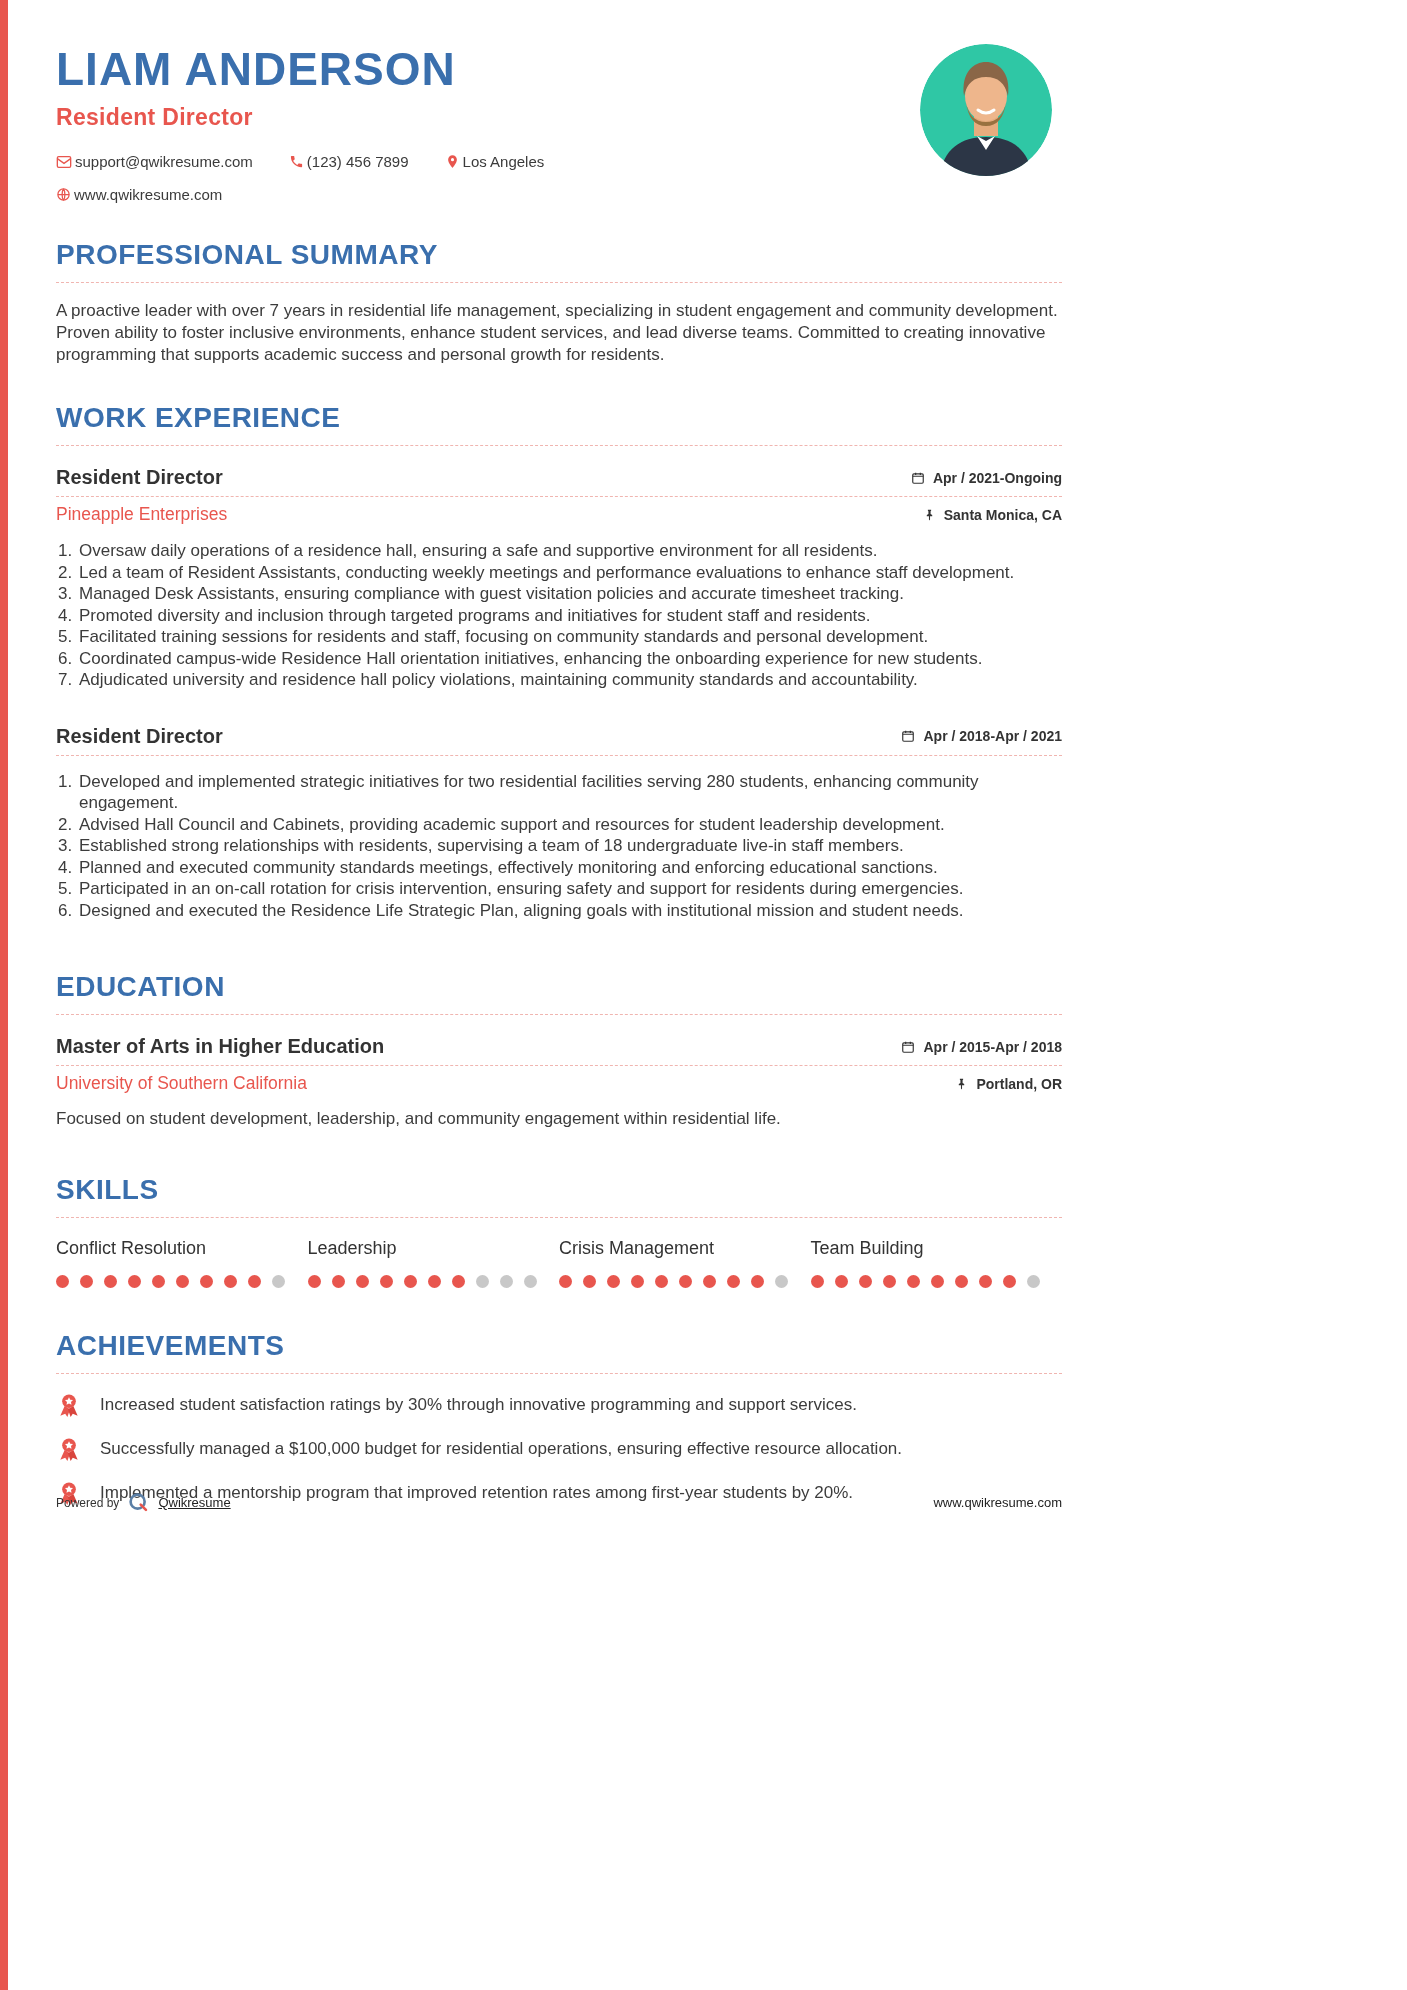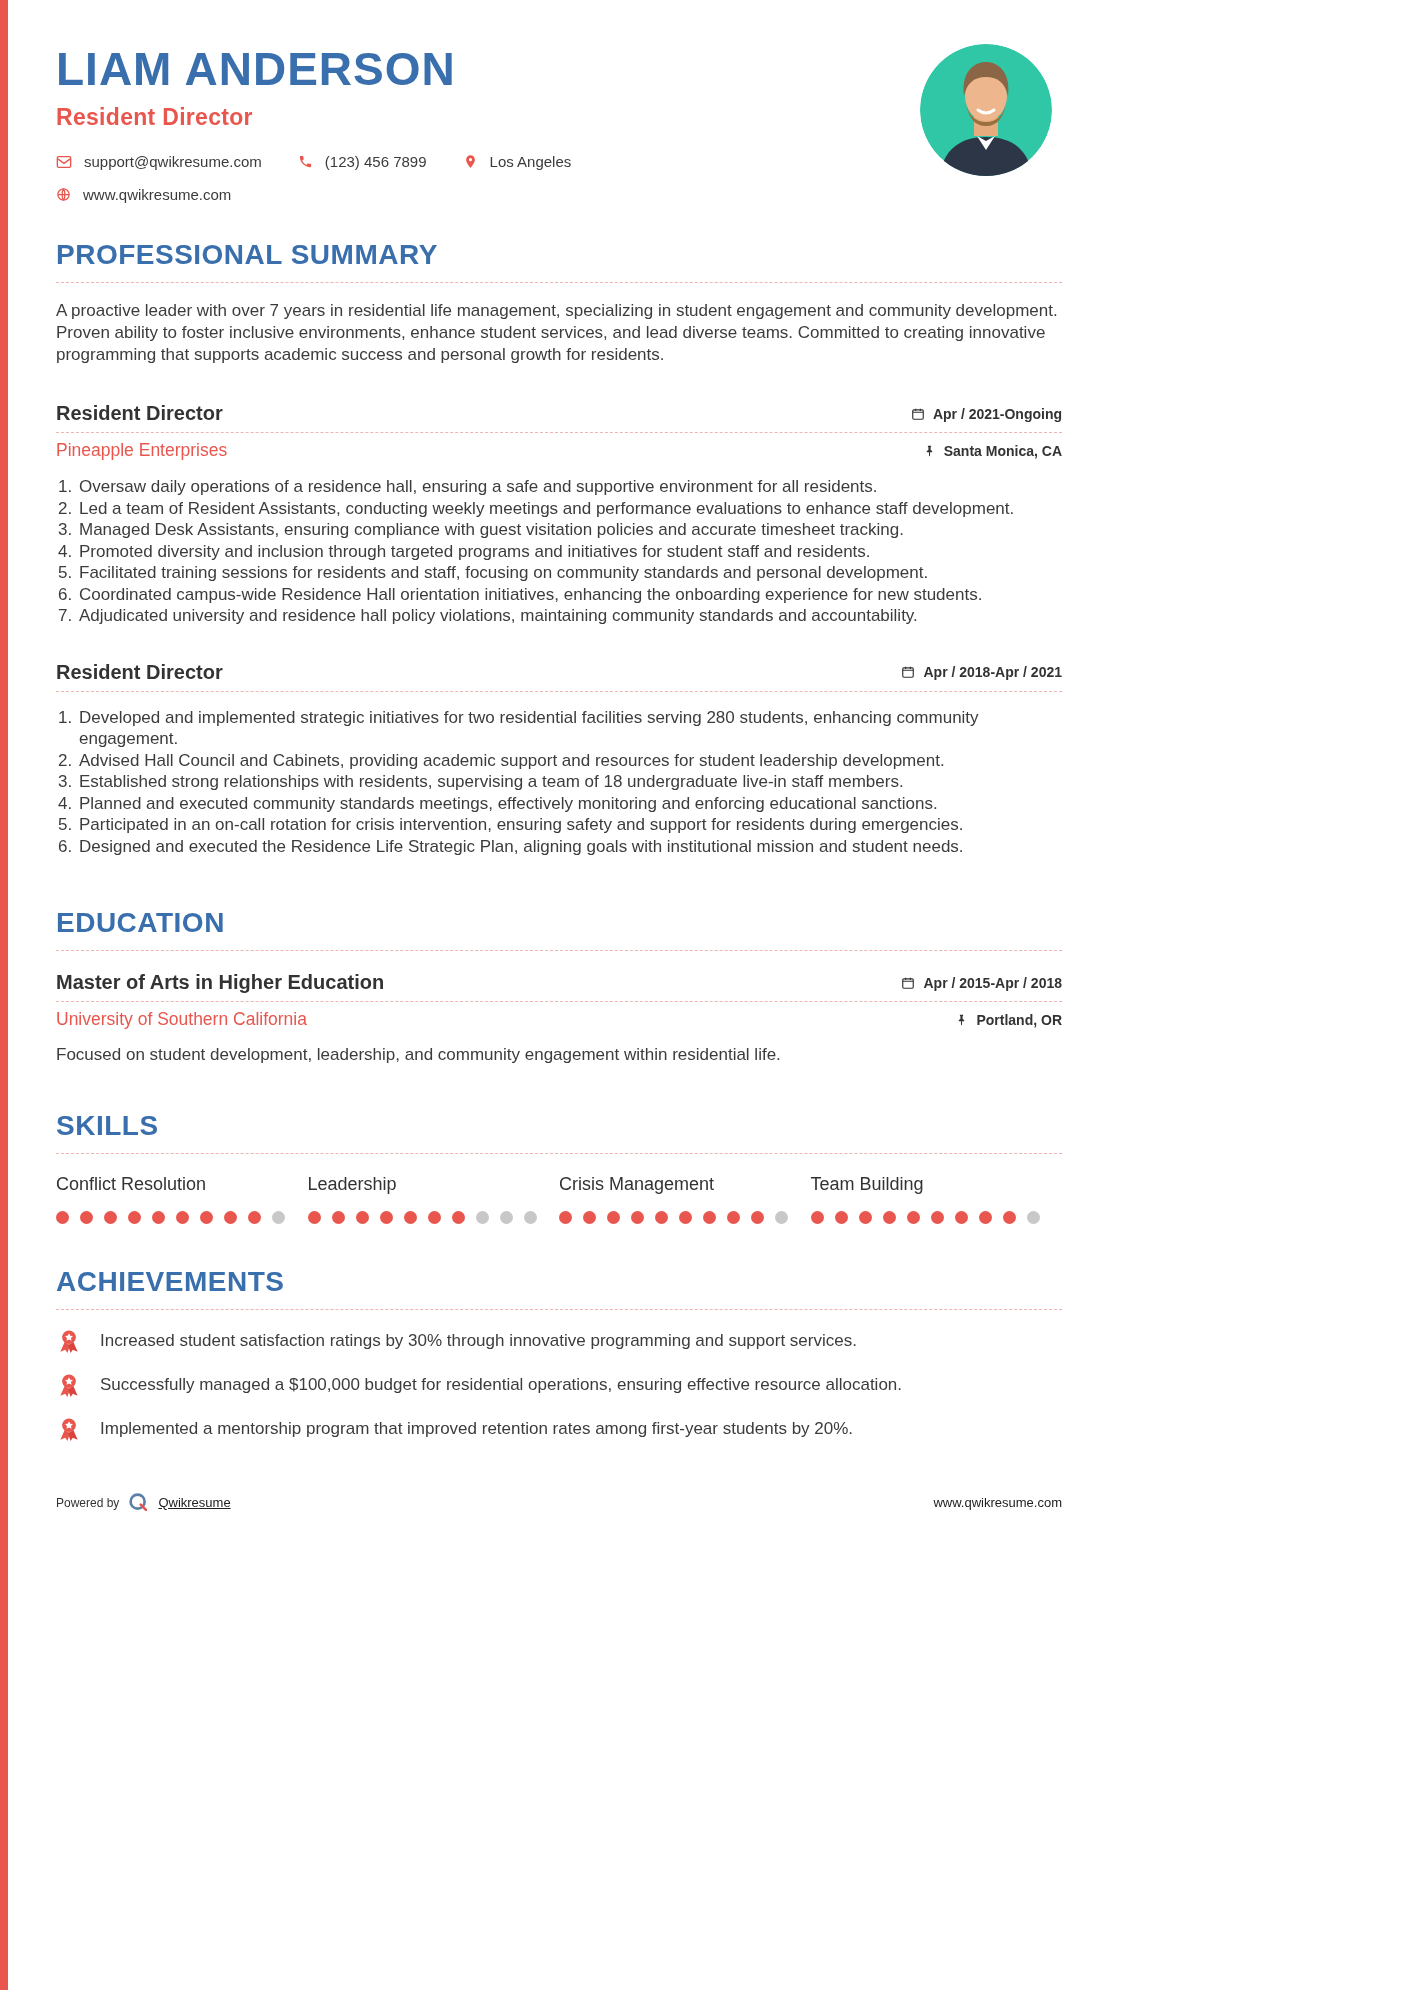--- a/index.html
+++ b/index.html
@@ -17,21 +17,21 @@
     font-family:"Liberation Sans",sans-serif;color:var(--text);
     padding:42px 345px 0 56px;overflow:hidden;
   }
   .accent-bar{position:absolute;left:0;top:0;bottom:0;width:8px;background:var(--coral);}
   
   .header{position:relative;min-height:160px;}
   .person-name{margin:0;font-size:46px;font-weight:bold;color:var(--blue);letter-spacing:1px;}
   .person-title{margin-top:8px;font-size:23px;font-weight:bold;color:var(--coral);letter-spacing:.3px;}
   .contact-row{display:flex;gap:36px;margin-top:22px;font-size:15px;align-items:center;}
   .contact-row.second{margin-top:16px;}
-  .contact-item{display:inline-flex;align-items:center;gap:12px;color:#3b3b3b;text-decoration:none;}
+  .contact-item{display:inline-flex;align-items:center;gap:3px;color:#3b3b3b;text-decoration:none;}
   .icon{display:inline-flex;align-items:center;}
   .photo{position:absolute;top:2px;right:10px;width:132px;height:132px;border-radius:50%;overflow:hidden;}
   
   .section{margin-top:36px;}
   .section-heading{margin:0;font-size:28px;font-weight:bold;color:var(--blue);letter-spacing:.5px;
     padding-bottom:11px;border-bottom:1px dashed var(--rule);}
   .summary-text{margin:17px 0 0;font-size:17px;line-height:22px;}
   
   .job{margin-top:20px;}
   .job + .job{margin-top:34px;}
@@ -125,20 +125,21 @@
       </svg>
     </div>
   </header>
 
   <section class="section">
     <h2 class="section-heading">PROFESSIONAL SUMMARY</h2>
     <p class="summary-text">A proactive leader with over 7 years in residential life management, specializing in student engagement and community development. Proven ability to foster inclusive environments, enhance student services, and lead diverse teams. Committed to creating innovative programming that supports academic success and personal growth for residents.</p>
   </section>
 
   <section class="section">
+    <h2 class="section-heading">WORK EXPERIENCE</h2>
     <div id="jobs-list">
   <article class="job">
     <div class="row title-row">
       <h3 class="entry-title">Resident Director</h3>
       <span class="meta">
         <span class="icon">
           <svg viewBox="0 0 24 24" width="14" height="14" fill="none" stroke="#333" stroke-width="2">
                   <rect x="3" y="5" width="18" height="16" rx="2"></rect>
                   <path d="M3 9h18M8 3v4M16 3v4"></path>
                 </svg>

